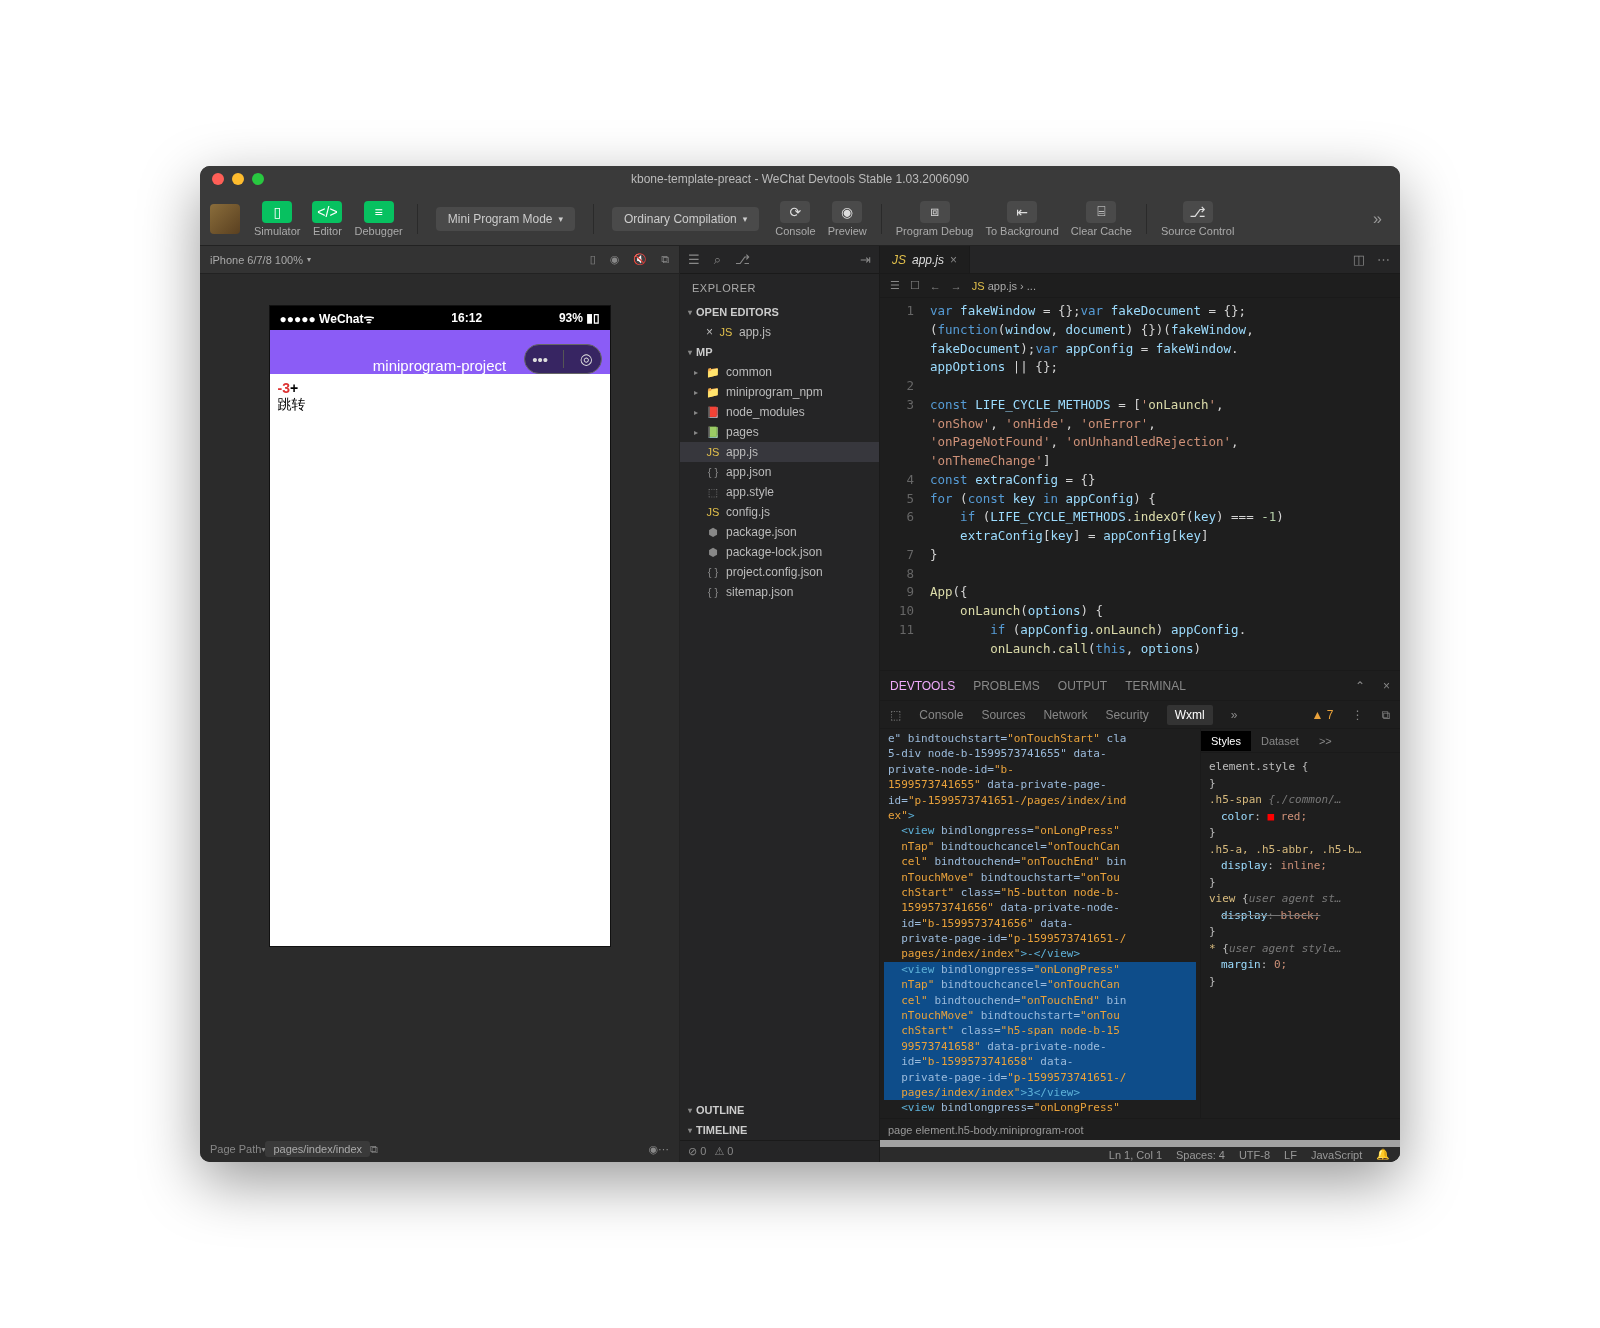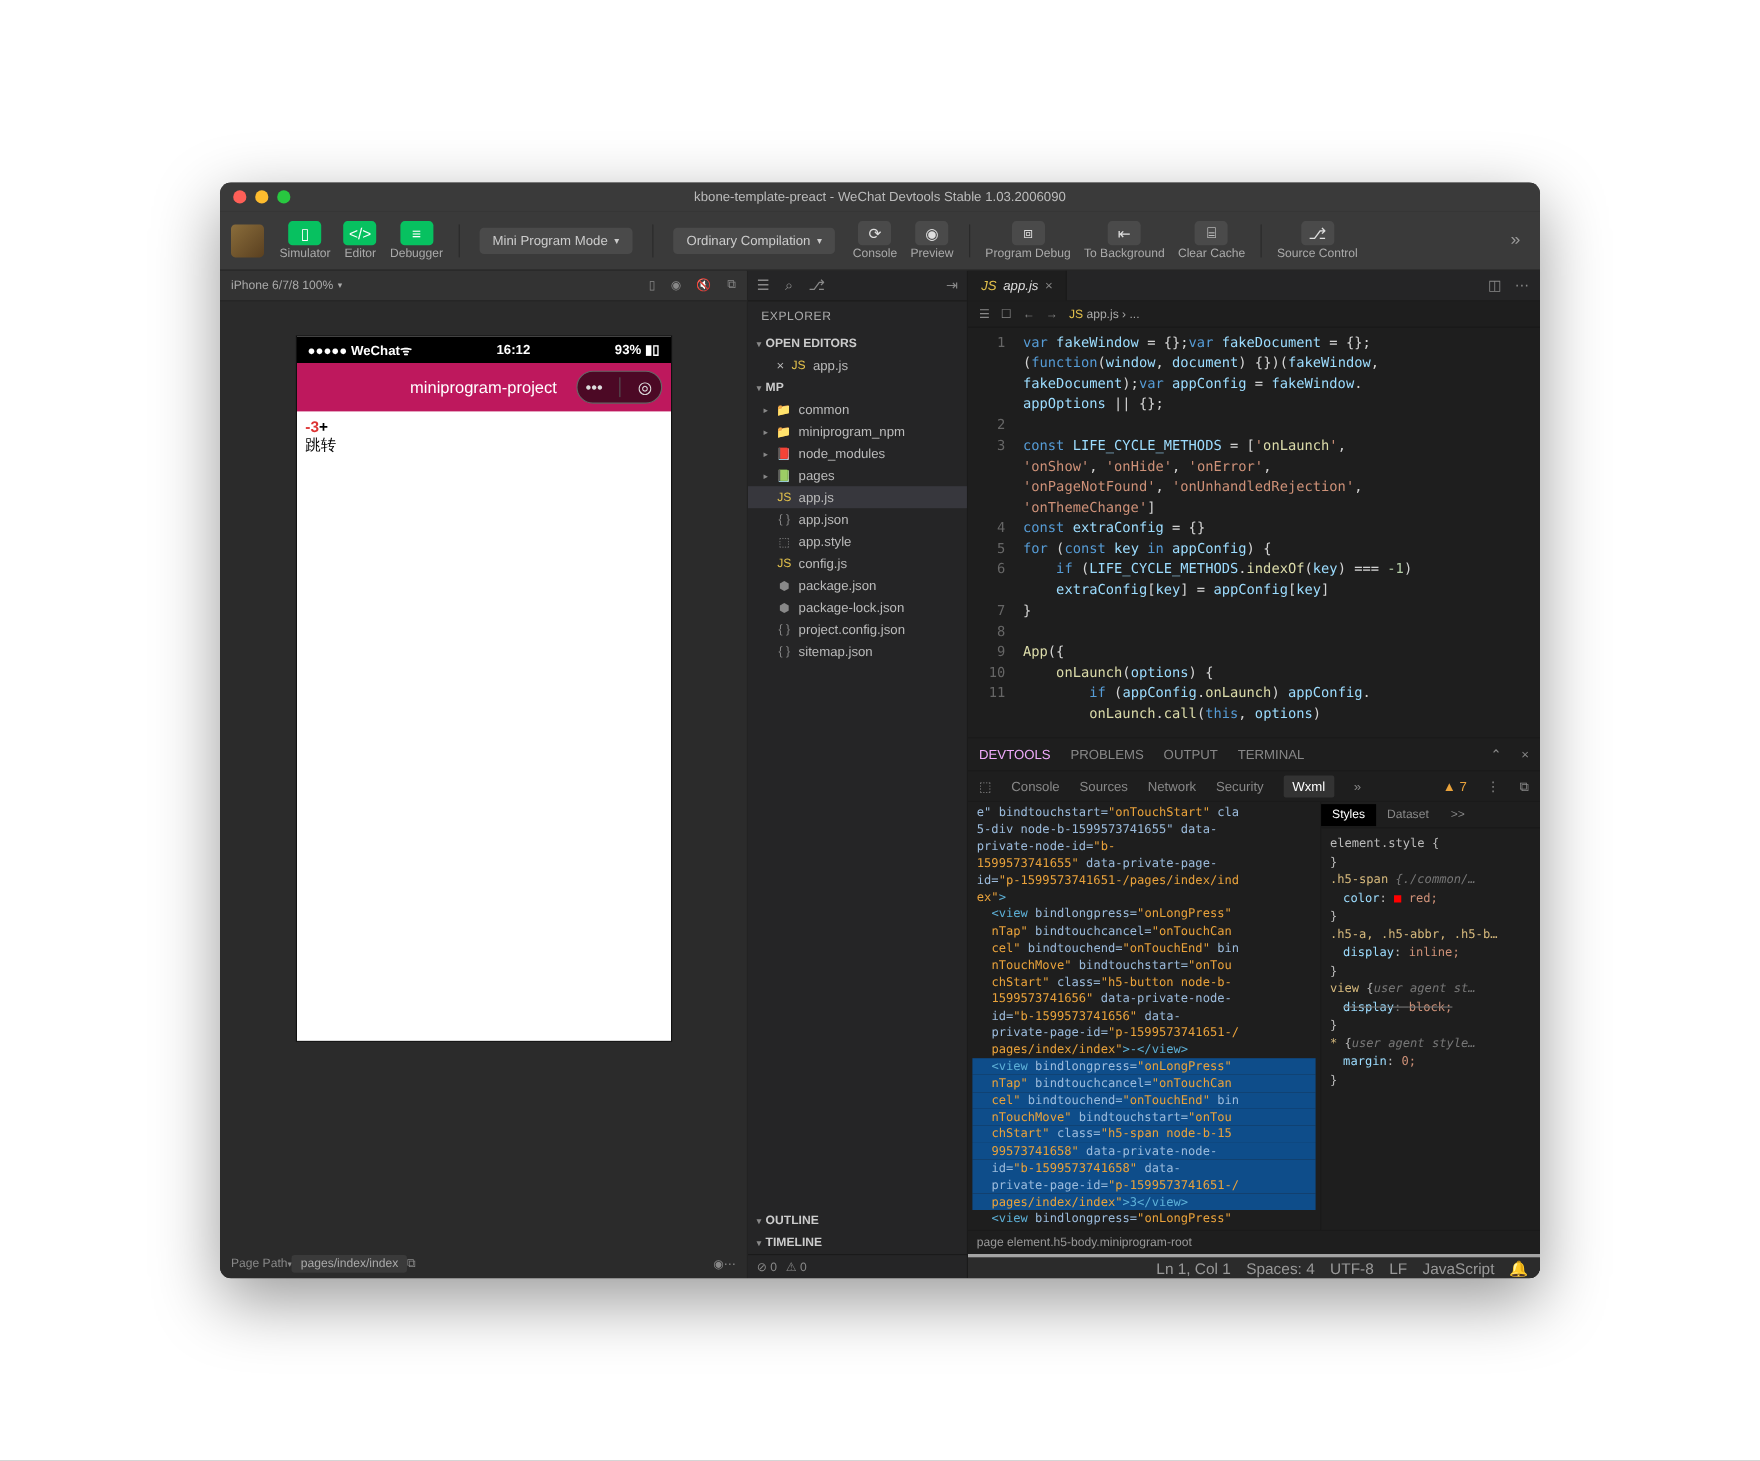--- a/index.html
+++ b/index.html
@@ -33,21 +33,21 @@
 .subbar .right-icons span { cursor: pointer; }
 
 
 .main { flex: 1; display: flex; overflow: hidden; }
 
 
 .sim-col { width: 480px; background: #2b2b2b; display: flex; flex-direction: column; border-right: 1px solid #222; }
 .sim-area { flex: 1; display: flex; align-items: flex-start; justify-content: center; padding-top: 32px; }
 .phone { width: 340px; height: 640px; background: #fff; display: flex; flex-direction: column; box-shadow: 0 0 0 1px #111; }
 .phone-status { height: 24px; background: #000; color: #fff; display: flex; align-items: center; justify-content: space-between; padding: 0 10px; font-size: 12px; font-weight: 600; }
-.phone-nav { height: 44px; background: #be185d; color: #fff; display: flex; align-items: center; justify-content: center; position: relative; font-size: 15px; font-weight: 500; }
+.phone-nav { height: 44px; background: #8b5cf6; color: #fff; display: flex; align-items: flex-end; justify-content: center; position: relative; font-size: 15px; font-weight: 500; }
 .phone-caps { position: absolute; right: 8px; display: flex; align-items: center; gap: 0; }
 .cap { width: 78px; height: 30px; border: 1.5px solid #666; border-radius: 16px; display: flex; align-items: center; justify-content: space-around; background: rgba(0,0,0,.6); color: #ddd; }
 .cap .sep { width: 1px; height: 18px; background: #555; }
 .phone-body { flex: 1; background: #fff; color: #000; padding: 6px 8px; font-size: 14px; }
 .count-line { font-weight: 700; }
 .count-line .minus { color: #d33; }
 .sim-footer { height: 26px; display: flex; align-items: center; padding: 0 10px; color: #888; font-size: 11px; gap: 0; }
 .sim-footer .pp-input { background: #3a3a3a; padding: 2px 8px; border-radius: 3px; color: #aaa; }
 .sim-footer .spacer { flex: 1; }
 .sim-footer .eyeb { cursor: pointer; }
@@ -107,21 +107,21 @@
 .dt-styles-body { flex: 1; padding: 6px 8px; font-family: Menlo, monospace; color: #bbb; line-height: 1.5; }
 .sel-name { color: #d7ba7d; }
 .prop { padding-left: 12px; }
 .prop .pn { color: #9cdcfe; }
 .prop .pv { color: #ce9178; }
 .muted { color: #777; font-style: italic; }
 .strike { text-decoration: line-through; color: #777; }
 .dt-crumb { height: 22px; border-top: 1px solid #1a1a1a; display: flex; align-items: center; padding: 0 8px; color: #999; font-size: 11px; gap: 8px; }
 
 
-.status { height: 22px; background: #2b2b2b; border-top: 3px solid #a3a3a3; display: flex; align-items: center; padding: 0 10px; color: #999; font-size: 14px; gap: 14px; }
+.status { height: 22px; background: #2b2b2b; border-top: 7px solid #a3a3a3; display: flex; align-items: center; padding: 0 10px; color: #999; font-size: 11px; gap: 14px; }
 .status .spacer { flex: 1; }
 
 .ic-js { color: #e2c04b; }
 .ic-folder { color: #888; }
 .ic-red { color: #c84f4f; }
 .ic-green { color: #5bb36a; }
 </style>
 </head>
 <body>
 

